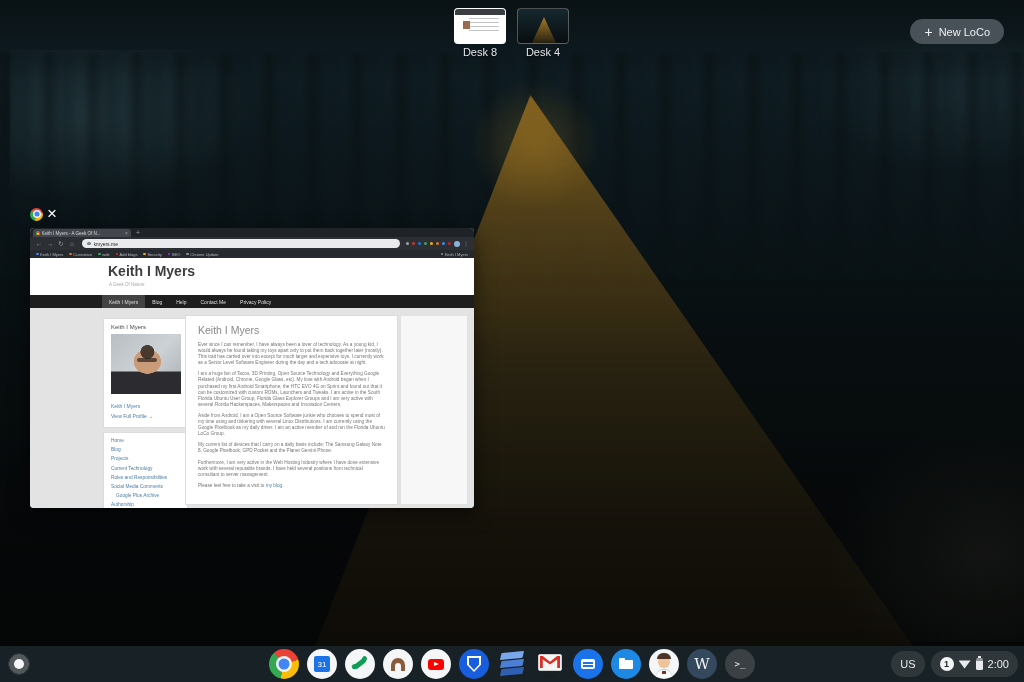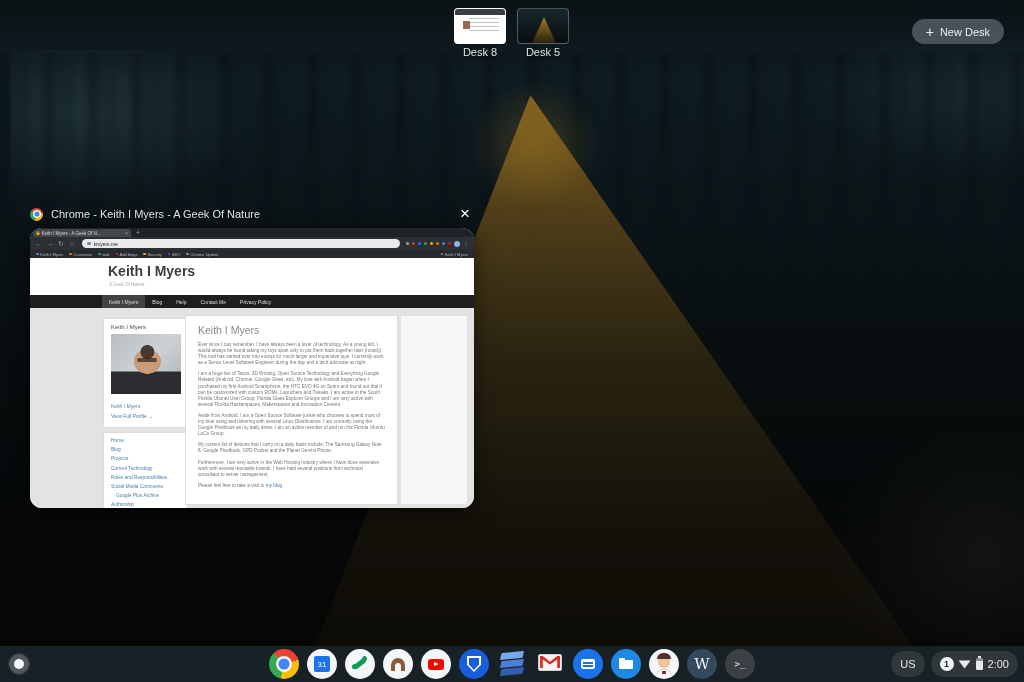--- a/index.html
+++ b/index.html
@@ -58,21 +58,21 @@
   .chrome-fav::after { content:""; position:absolute; left:50%; top:50%; width:5px; height:5px;
     transform:translate(-50%,-50%); border-radius:50%; background:#4285f4;
     box-shadow:0 0 0 1.5px #f1f3f4; }
   .win-title { margin-left:8px; font-size:11px; color:#e3e7e9; text-shadow:0 1px 2px rgba(0,0,0,0.7);
     white-space:nowrap; overflow:hidden; flex:1; }
   .win-close { width:18px; height:18px; color:#ffffff; font-size:17px; line-height:17px;
     text-align:center; cursor:pointer; flex:none; }
 
   
   .preview { position:absolute; left:30px; top:228px; width:444px; height:280px; z-index:2;
-    border-radius:12px; overflow:hidden; background:#e3e3e3; box-shadow:0 6px 20px rgba(0,0,0,0.55); }
+    border-radius:4px; overflow:hidden; background:#e3e3e3; box-shadow:0 6px 20px rgba(0,0,0,0.55); }
 
   .tabstrip { position:absolute; left:0; top:0; width:444px; height:9px; background:#1f2226; }
   .tab { position:absolute; left:3px; top:1px; width:98px; height:8px; background:#43474d;
     border-radius:3px 3px 0 0; display:flex; align-items:center; gap:2px; padding:0 3px; }
   .tab-fav { width:3.5px; height:3.5px; border-radius:50%; flex:none;
     background:conic-gradient(#ea4335 0 33%, #fbbc05 0 66%, #34a853 0 100%); }
   .tab-title { font-size:4.5px; color:#d6d9dc; white-space:nowrap; overflow:hidden; flex:1; }
   .tab-close { font-size:5px; color:#9aa0a6; flex:none; }
   .newtab-btn { position:absolute; left:106px; top:1px; font-size:7px; line-height:8px; color:#9aa0a6; }
 
@@ -249,29 +249,28 @@
     <div class="mini-photo"></div>
     <div class="mini-line"></div>
     <div class="mini-line"></div>
     <div class="mini-line"></div>
     <div class="mini-line"></div>
   </div>
   <div class="desk-thumb desk2">
     <div class="mini-pyr"></div>
   </div>
   <div class="desk-label l1">Desk 8</div>
-  <div class="desk-label l2">Desk 5</div>
+  <div class="desk-label l2">Desk 4</div>
   <div class="new-desk">
     <span class="plus">+</span>
-    <span class="lbl">New Desk</span>
+    <span class="lbl">New LoCo</span>
   </div>
 
   <div class="win-header">
     <div class="chrome-fav"></div>
-    <div class="win-title">Chrome - Keith I Myers - A Geek Of Nature</div>
     <div class="win-close">×</div>
   </div>
 
   <div class="preview">
 
     <div class="tabstrip">
       <div class="tab">
         <span class="tab-fav"></span>
         <span class="tab-title">Keith I Myers - A Geek Of N...</span>
         <span class="tab-close">×</span>

